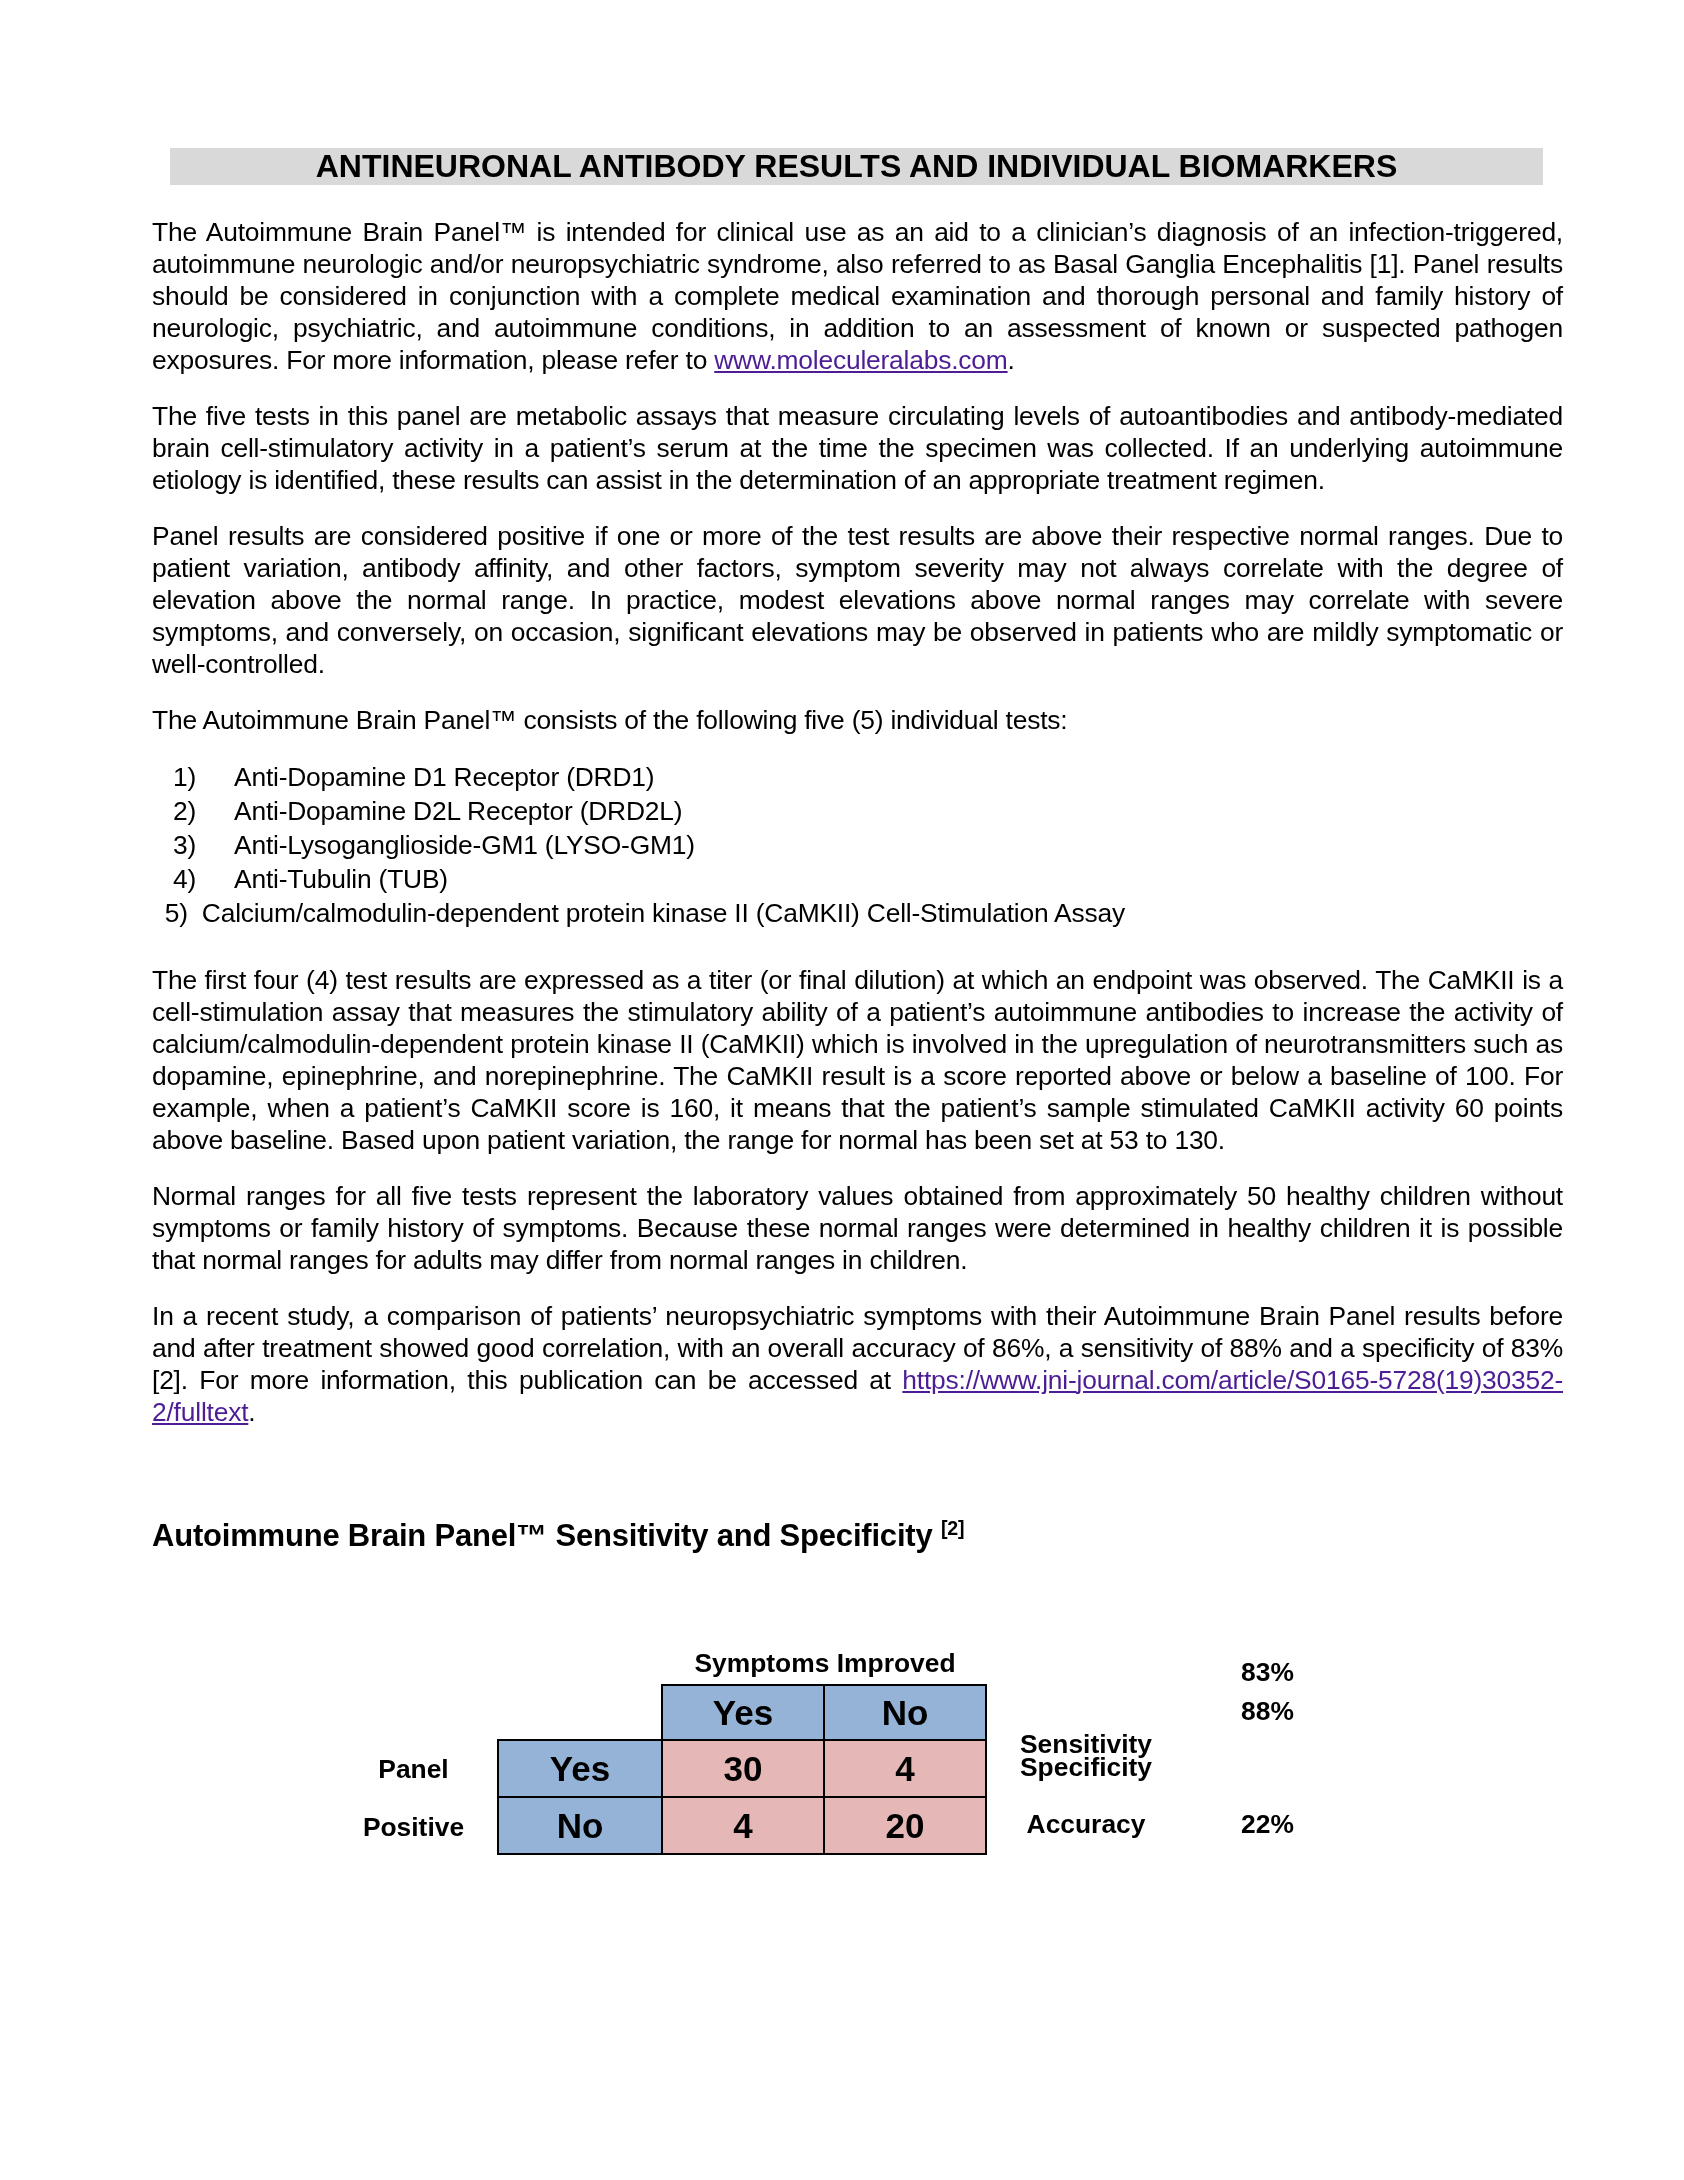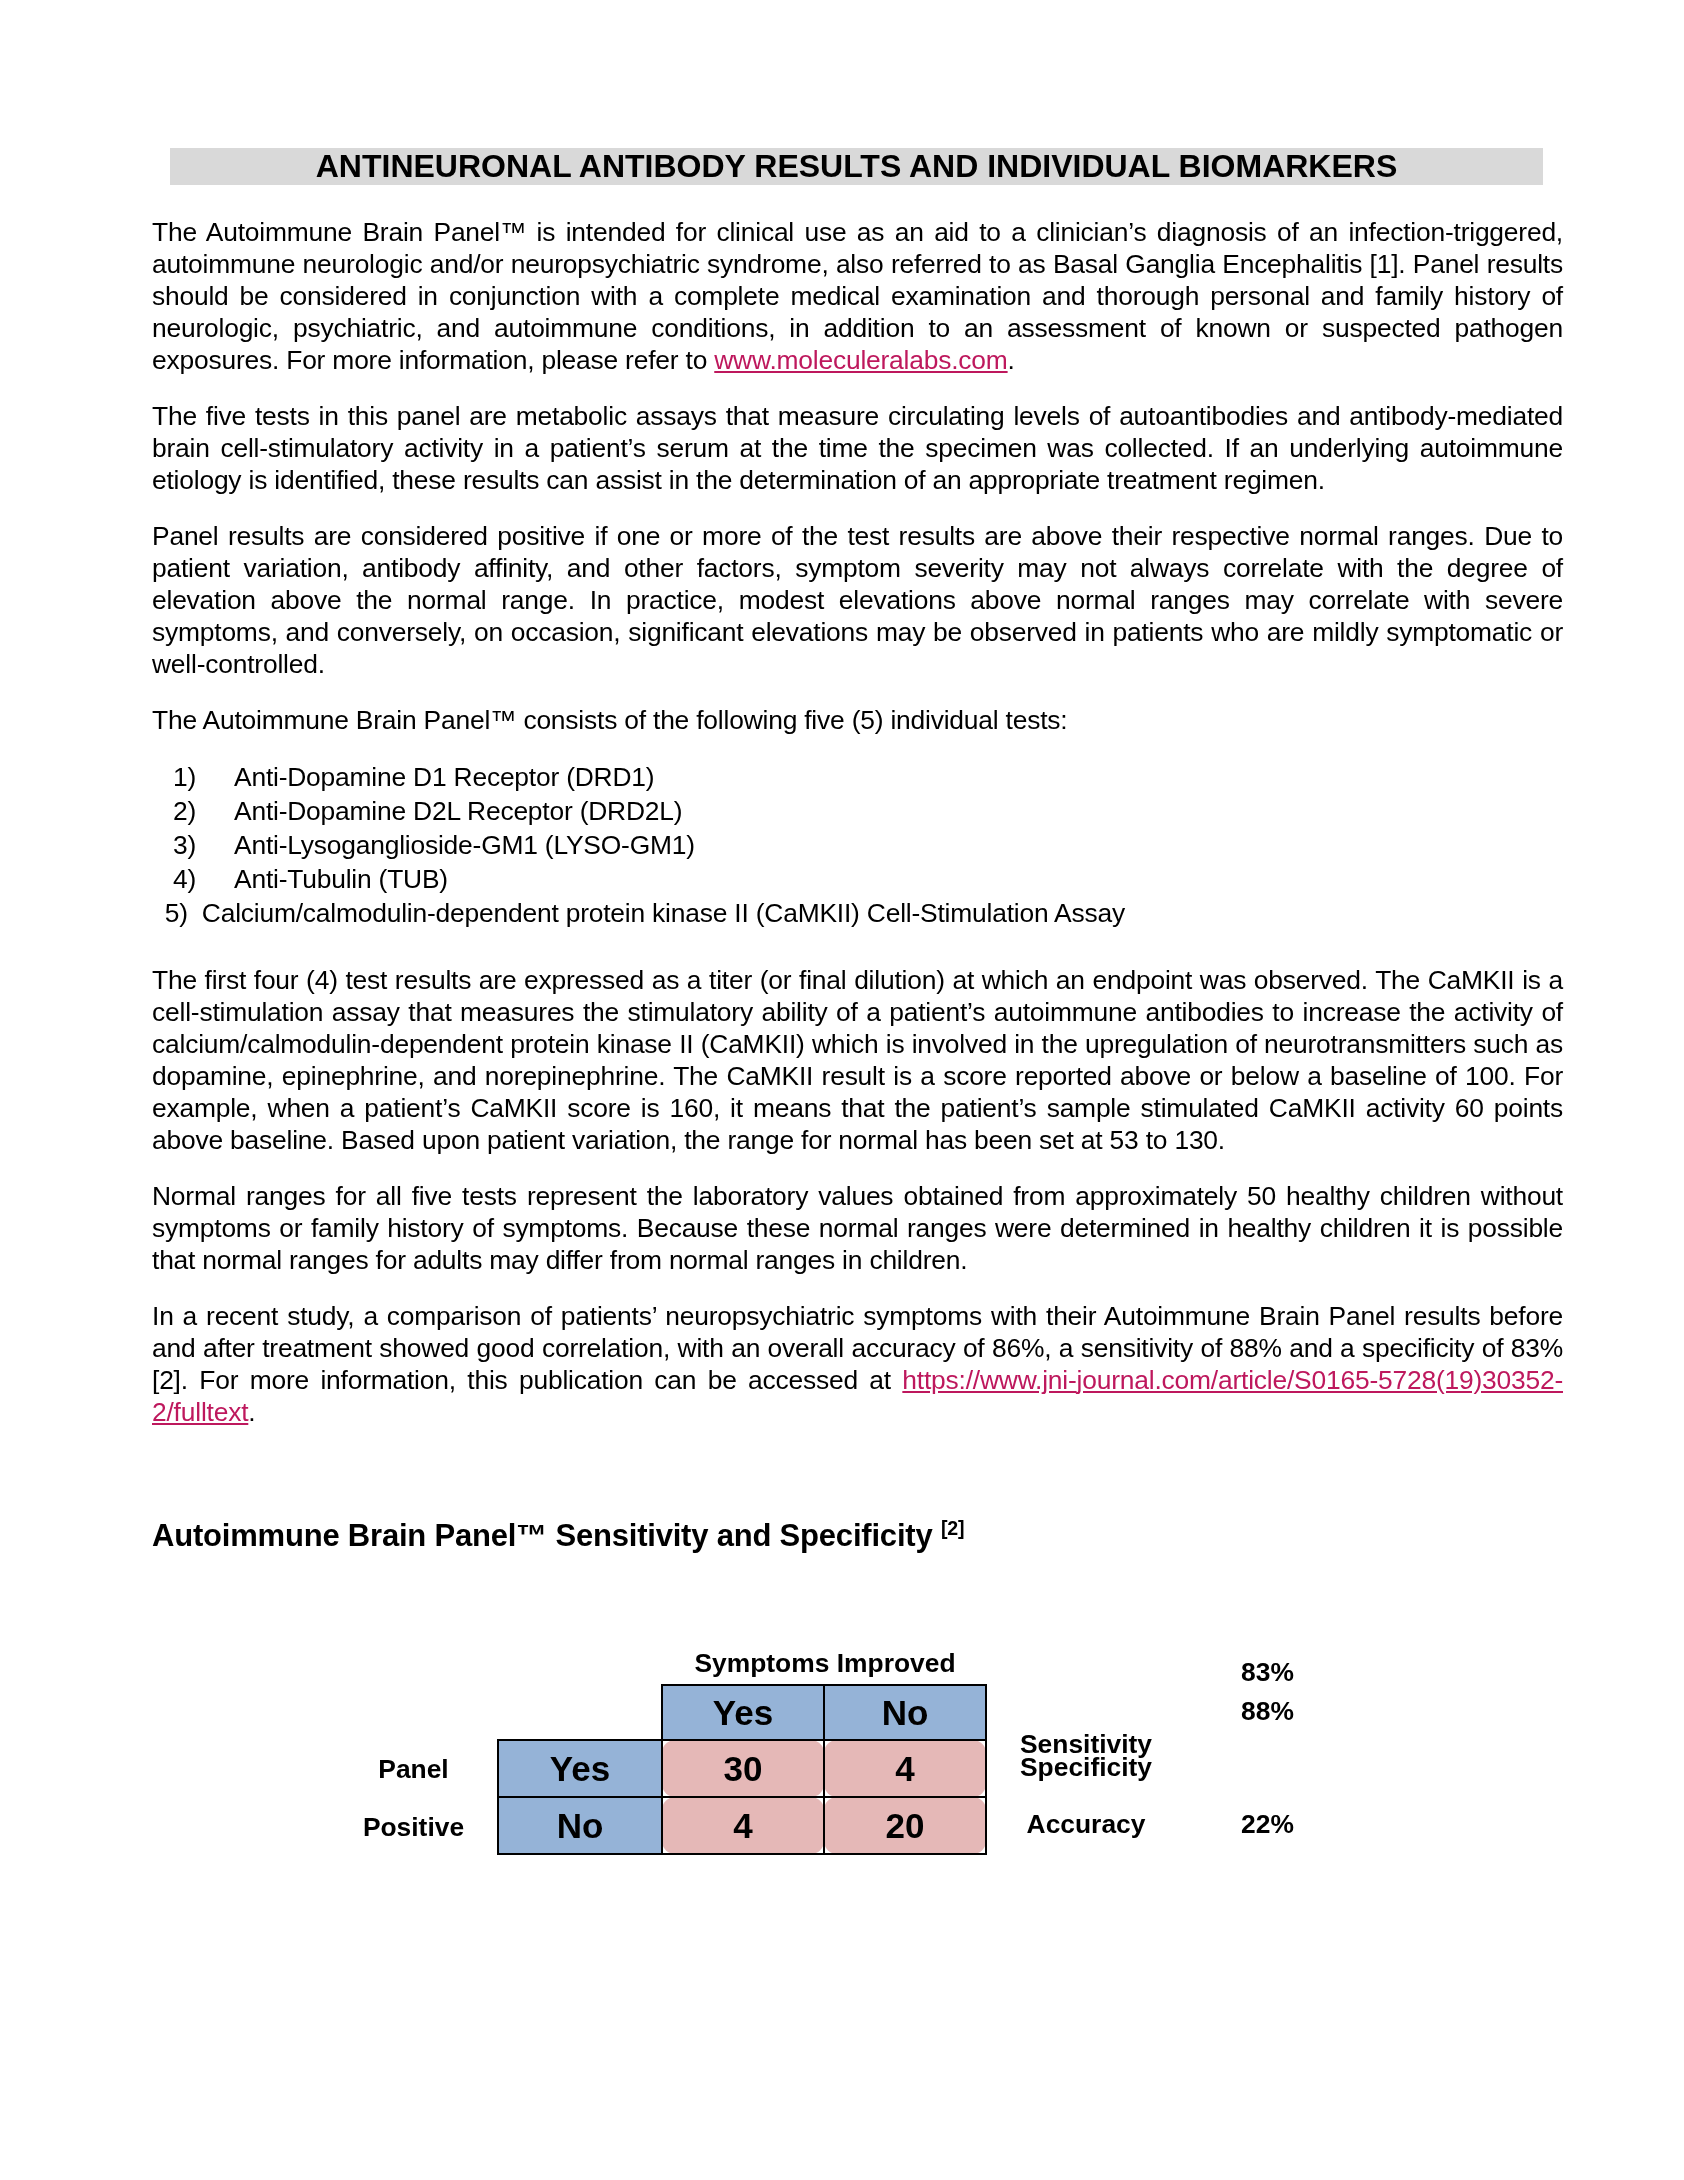--- a/index.html
+++ b/index.html
@@ -21,21 +21,21 @@
     font-weight:bold; font-size:32px; letter-spacing:0px;
   }
 
   
   .textcol {
     position:absolute; left:152px; top:216px; width:1411px;
     font-size:26.4px; line-height:32px; letter-spacing:-0.2px;
     text-align:justify;
   }
   .textcol p { margin:0 0 24px 0; }
-  a.link { color:#be185d; text-decoration:underline; cursor:pointer; }
+  a.link { color:#4c1d95; text-decoration:underline; cursor:pointer; }
 
   
   .testlist { margin:5.1px 0 34px 0; }
   .li { display:flex; line-height:34px; }
   .li .num { margin-left:21px; width:61px; flex:0 0 auto; }
   .li.tight .num { margin-left:12.8px; width:37px; }
   .li .txt { flex:1 1 auto; text-align:left; }
 
   
   .section-heading {
@@ -55,21 +55,21 @@
     border-collapse:collapse; table-layout:fixed;
   }
   table.matrix td {
     border:2.6px solid #000000;
     text-align:center; vertical-align:middle;
     font-weight:bold; font-size:35px;
     padding:0;
   }
   table.matrix td.blank { border:none; background:transparent; }
   table.matrix td.hdr { background:#95B3D7; }
-  table.matrix td.val { background:#E5B8B7;border-radius:13px; }
+  table.matrix td.val { background:#E5B8B7; }
   table.matrix col.c1 { width:164px; }
   table.matrix col.c2 { width:162px; }
   table.matrix col.c3 { width:162px; }
   table.matrix tr.r1 td { height:53px; }
   table.matrix tr.r2 td, table.matrix tr.r3 td { height:55px; }
 </style>
 </head>
 <body>
 
 <div class="page">

